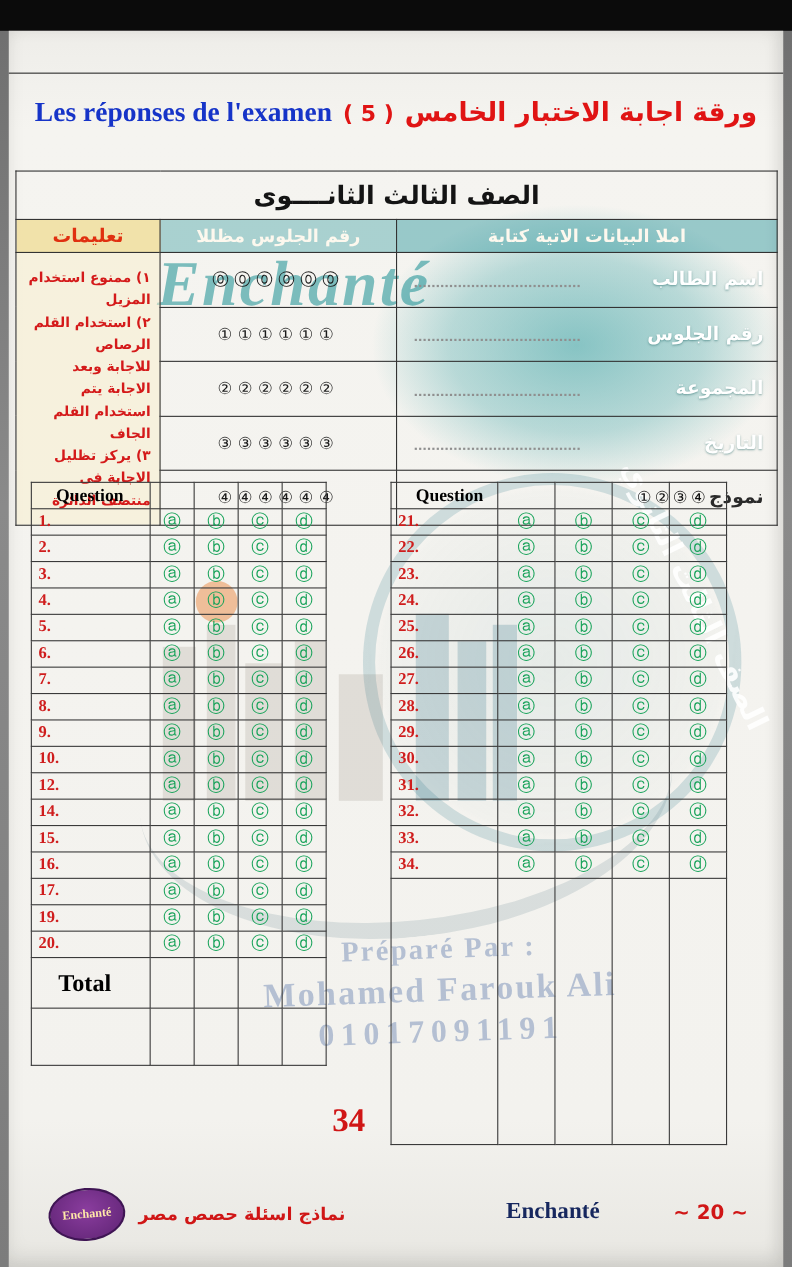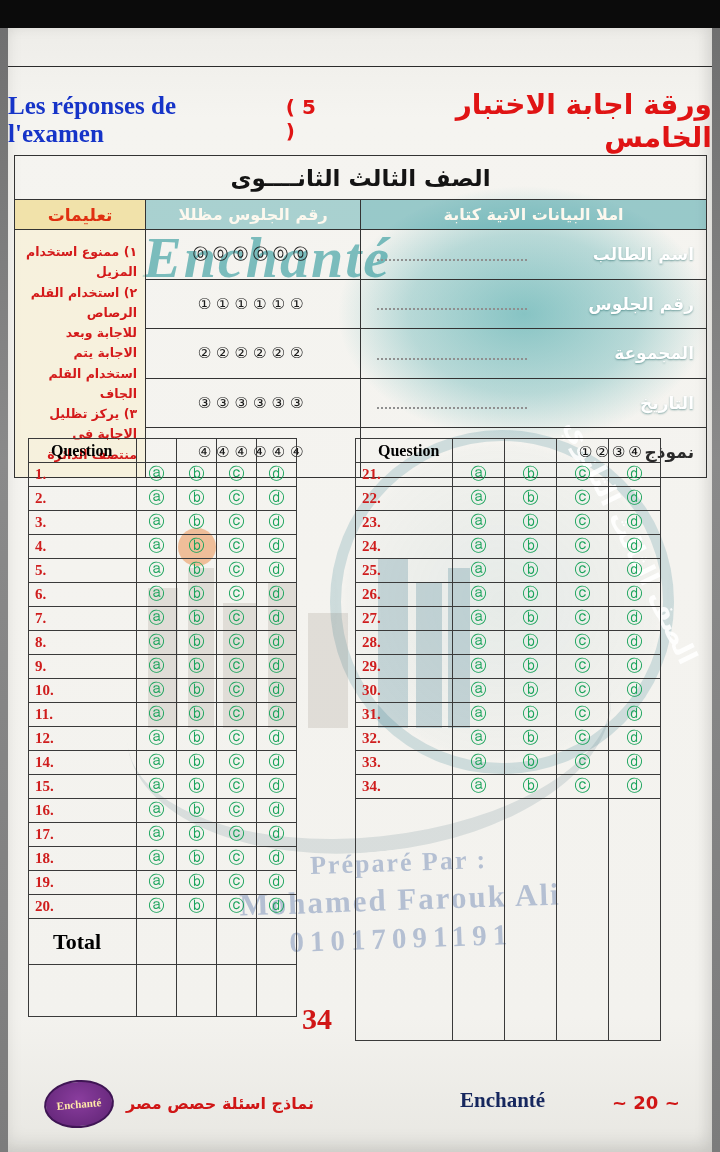--- a/index.html
+++ b/index.html
@@ -14,21 +14,21 @@
     position:absolute; left:8px; top:28px; width:704px; height:1124px;
     background:linear-gradient(180deg,#eeede9,#f5f4f0 8%,#f3f2ee 88%,#e8e7e2);
     box-shadow:inset -6px 0 14px rgba(0,0,0,0.07), inset 0 -10px 16px rgba(0,0,0,0.08);
   }
   .top-rule { position:absolute; left:0; top:38px; width:100%; border-top:1.6px solid #2b2b2b; }
 
   
   .title-row { position:absolute; top:60px; left:0; width:100%; display:flex; justify-content:center; align-items:baseline; gap:10px; z-index:3; }
   .t-fr { font-family:"Liberation Serif", serif; font-weight:bold; font-size:25px; color:#1634c8; }
   .t-num { font-weight:bold; font-size:20px; color:#e01414; }
-  .t-ar { font-weight:bold; font-size:28px; color:#e01414; direction:rtl; }
+  .t-ar { font-weight:bold; font-size:24px; color:#e01414; direction:rtl; }
 
   
   .wm { position:absolute; z-index:1; pointer-events:none; }
   .wm-ellipse-top { left:330px; top:158px; width:372px; height:256px; border-radius:50%;
     background:radial-gradient(closest-side, rgba(26,148,152,0.50), rgba(26,148,152,0.28) 62%, rgba(26,148,152,0) 100%); }
   .wm-script { left:135px; top:196px; font-family:"Liberation Serif", serif; font-style:italic; font-weight:bold;
     font-size:58px; color:rgba(22,142,146,0.55); letter-spacing:2px; }
   .wm-ring { left:322px; top:402px; width:344px; height:344px; border-radius:50%;
     border:11px solid rgba(88,148,158,0.24);
     background:radial-gradient(circle, rgba(110,165,172,0.10), rgba(110,165,172,0.02) 68%, transparent 70%); }
@@ -281,27 +281,20 @@
           <td class="opt">ⓓ</td>
         </tr>
         <tr>
           <td class="qnum">10.</td>
           <td class="opt">ⓐ</td>
           <td class="opt">ⓑ</td>
           <td class="opt">ⓒ</td>
           <td class="opt">ⓓ</td>
         </tr>
         <tr>
-          <td class="qnum">11.</td>
-          <td class="opt">ⓐ</td>
-          <td class="opt">ⓑ</td>
-          <td class="opt">ⓒ</td>
-          <td class="opt">ⓓ</td>
-        </tr>
-        <tr>
           <td class="qnum">12.</td>
           <td class="opt">ⓐ</td>
           <td class="opt">ⓑ</td>
           <td class="opt">ⓒ</td>
           <td class="opt">ⓓ</td>
         </tr>
         <tr>
           <td class="qnum">14.</td>
           <td class="opt">ⓐ</td>
           <td class="opt">ⓑ</td>
@@ -317,27 +310,20 @@
         </tr>
         <tr>
           <td class="qnum">16.</td>
           <td class="opt">ⓐ</td>
           <td class="opt">ⓑ</td>
           <td class="opt">ⓒ</td>
           <td class="opt">ⓓ</td>
         </tr>
         <tr>
           <td class="qnum">17.</td>
-          <td class="opt">ⓐ</td>
-          <td class="opt">ⓑ</td>
-          <td class="opt">ⓒ</td>
-          <td class="opt">ⓓ</td>
-        </tr>
-        <tr>
-          <td class="qnum">18.</td>
           <td class="opt">ⓐ</td>
           <td class="opt">ⓑ</td>
           <td class="opt">ⓒ</td>
           <td class="opt">ⓓ</td>
         </tr>
         <tr>
           <td class="qnum">19.</td>
           <td class="opt">ⓐ</td>
           <td class="opt">ⓑ</td>
           <td class="opt">ⓒ</td>

